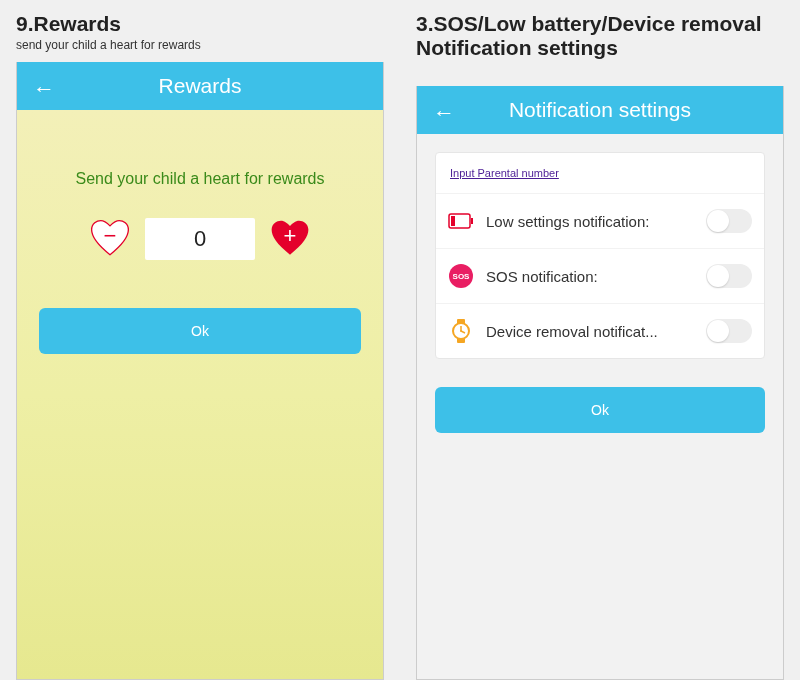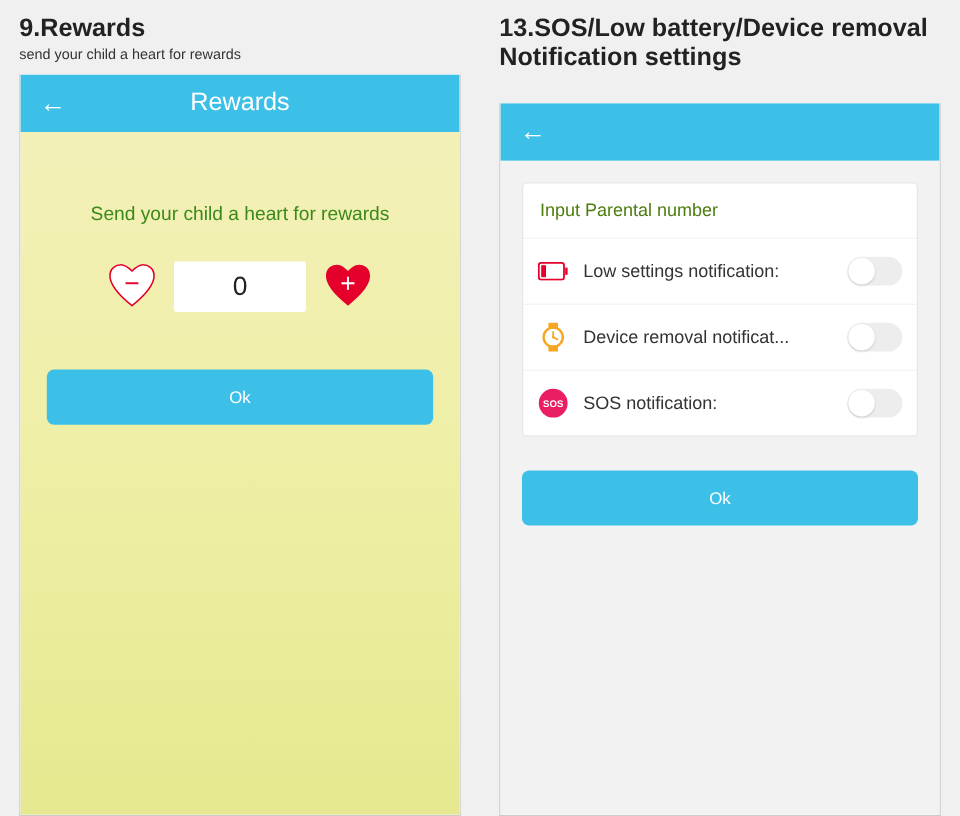--- a/index.html
+++ b/index.html
@@ -130,22 +130,23 @@
       padding: 18px;
     }
     .notif-card {
       background: #fff;
       border: 1px solid #e6e6e6;
       border-radius: 4px;
       margin-bottom: 28px;
     }
     .input-row {
       padding: 14px 14px;
-      color: #4d7c0f;
-      font-size: 15px;
+      color: #4c1d95;
+      font-size: 11px;
+      text-decoration: underline;
     }
     .notif-row {
       display: flex;
       align-items: center;
       padding: 14px 12px;
       gap: 12px;
       border-top: 1px solid #f2f2f2;
     }
     .notif-row:first-child { border-top: none; }
     .notif-icon {
@@ -215,62 +216,63 @@
             </svg>
             <span class="heart-sign">+</span>
           </div>
         </div>
         <div class="ok-btn">Ok</div>
       </div>
     </div>
   </div>
 
   <div class="column">
-    <div class="heading">13.SOS/Low battery/Device removal Notification settings</div>
+    <div class="heading">3.SOS/Low battery/Device removal Notification settings</div>
     <div class="subheading"></div>
     <div class="phone">
       <div class="appbar">
         <span class="back-arrow">←</span>
+        <span class="title">Notification settings</span>
       </div>
       <div class="phone-body notif-body">
         <div class="notif-card">
           <div class="input-row">Input Parental number</div>
           <div class="notif-row">
             <span class="notif-icon battery-icon">
               <svg width="26" height="16" viewBox="0 0 26 16">
                 <rect x="1" y="1" width="21" height="14" rx="2" fill="none" stroke="#e4002b" stroke-width="1.5"></rect>
                 <rect x="23" y="5" width="2" height="6" fill="#e4002b"></rect>
                 <rect x="3" y="3" width="4" height="10" fill="#e4002b"></rect>
               </svg>
             </span>
             <span class="notif-label">Low settings notification:</span>
             <span class="toggle"></span>
           </div>
           <div class="notif-row">
+            <span class="notif-icon sos-icon">
+              <svg width="26" height="26" viewBox="0 0 26 26">
+                <circle cx="13" cy="13" r="12" fill="#e91e63"></circle>
+                <text x="13" y="16" font-size="8" font-weight="600" fill="#fff" text-anchor="middle" font-family="Arial">SOS</text>
+              </svg>
+            </span>
+            <span class="notif-label">SOS notification:</span>
+            <span class="toggle"></span>
+          </div>
+          <div class="notif-row">
             <span class="notif-icon watch-icon">
               <svg width="24" height="26" viewBox="0 0 24 26">
                 <rect x="8" y="1" width="8" height="5" rx="1" fill="#f5a623"></rect>
                 <rect x="8" y="20" width="8" height="5" rx="1" fill="#f5a623"></rect>
                 <circle cx="12" cy="13" r="8" fill="none" stroke="#f5a623" stroke-width="2"></circle>
                 <circle cx="12" cy="13" r="1" fill="#f5a623"></circle>
                 <line x1="12" y1="13" x2="12" y2="8" stroke="#f5a623" stroke-width="1.5"></line>
                 <line x1="12" y1="13" x2="16" y2="15" stroke="#f5a623" stroke-width="1.5"></line>
               </svg>
             </span>
             <span class="notif-label">Device removal notificat...</span>
             <span class="toggle"></span>
           </div>
-          <div class="notif-row">
-            <span class="notif-icon sos-icon">
-              <svg width="26" height="26" viewBox="0 0 26 26">
-                <circle cx="13" cy="13" r="12" fill="#e91e63"></circle>
-                <text x="13" y="16" font-size="8" font-weight="600" fill="#fff" text-anchor="middle" font-family="Arial">SOS</text>
-              </svg>
-            </span>
-            <span class="notif-label">SOS notification:</span>
-            <span class="toggle"></span>
-          </div>
         </div>
         <div class="ok-btn">Ok</div>
       </div>
     </div>
   </div>
 </div>
 
 </body></html>

